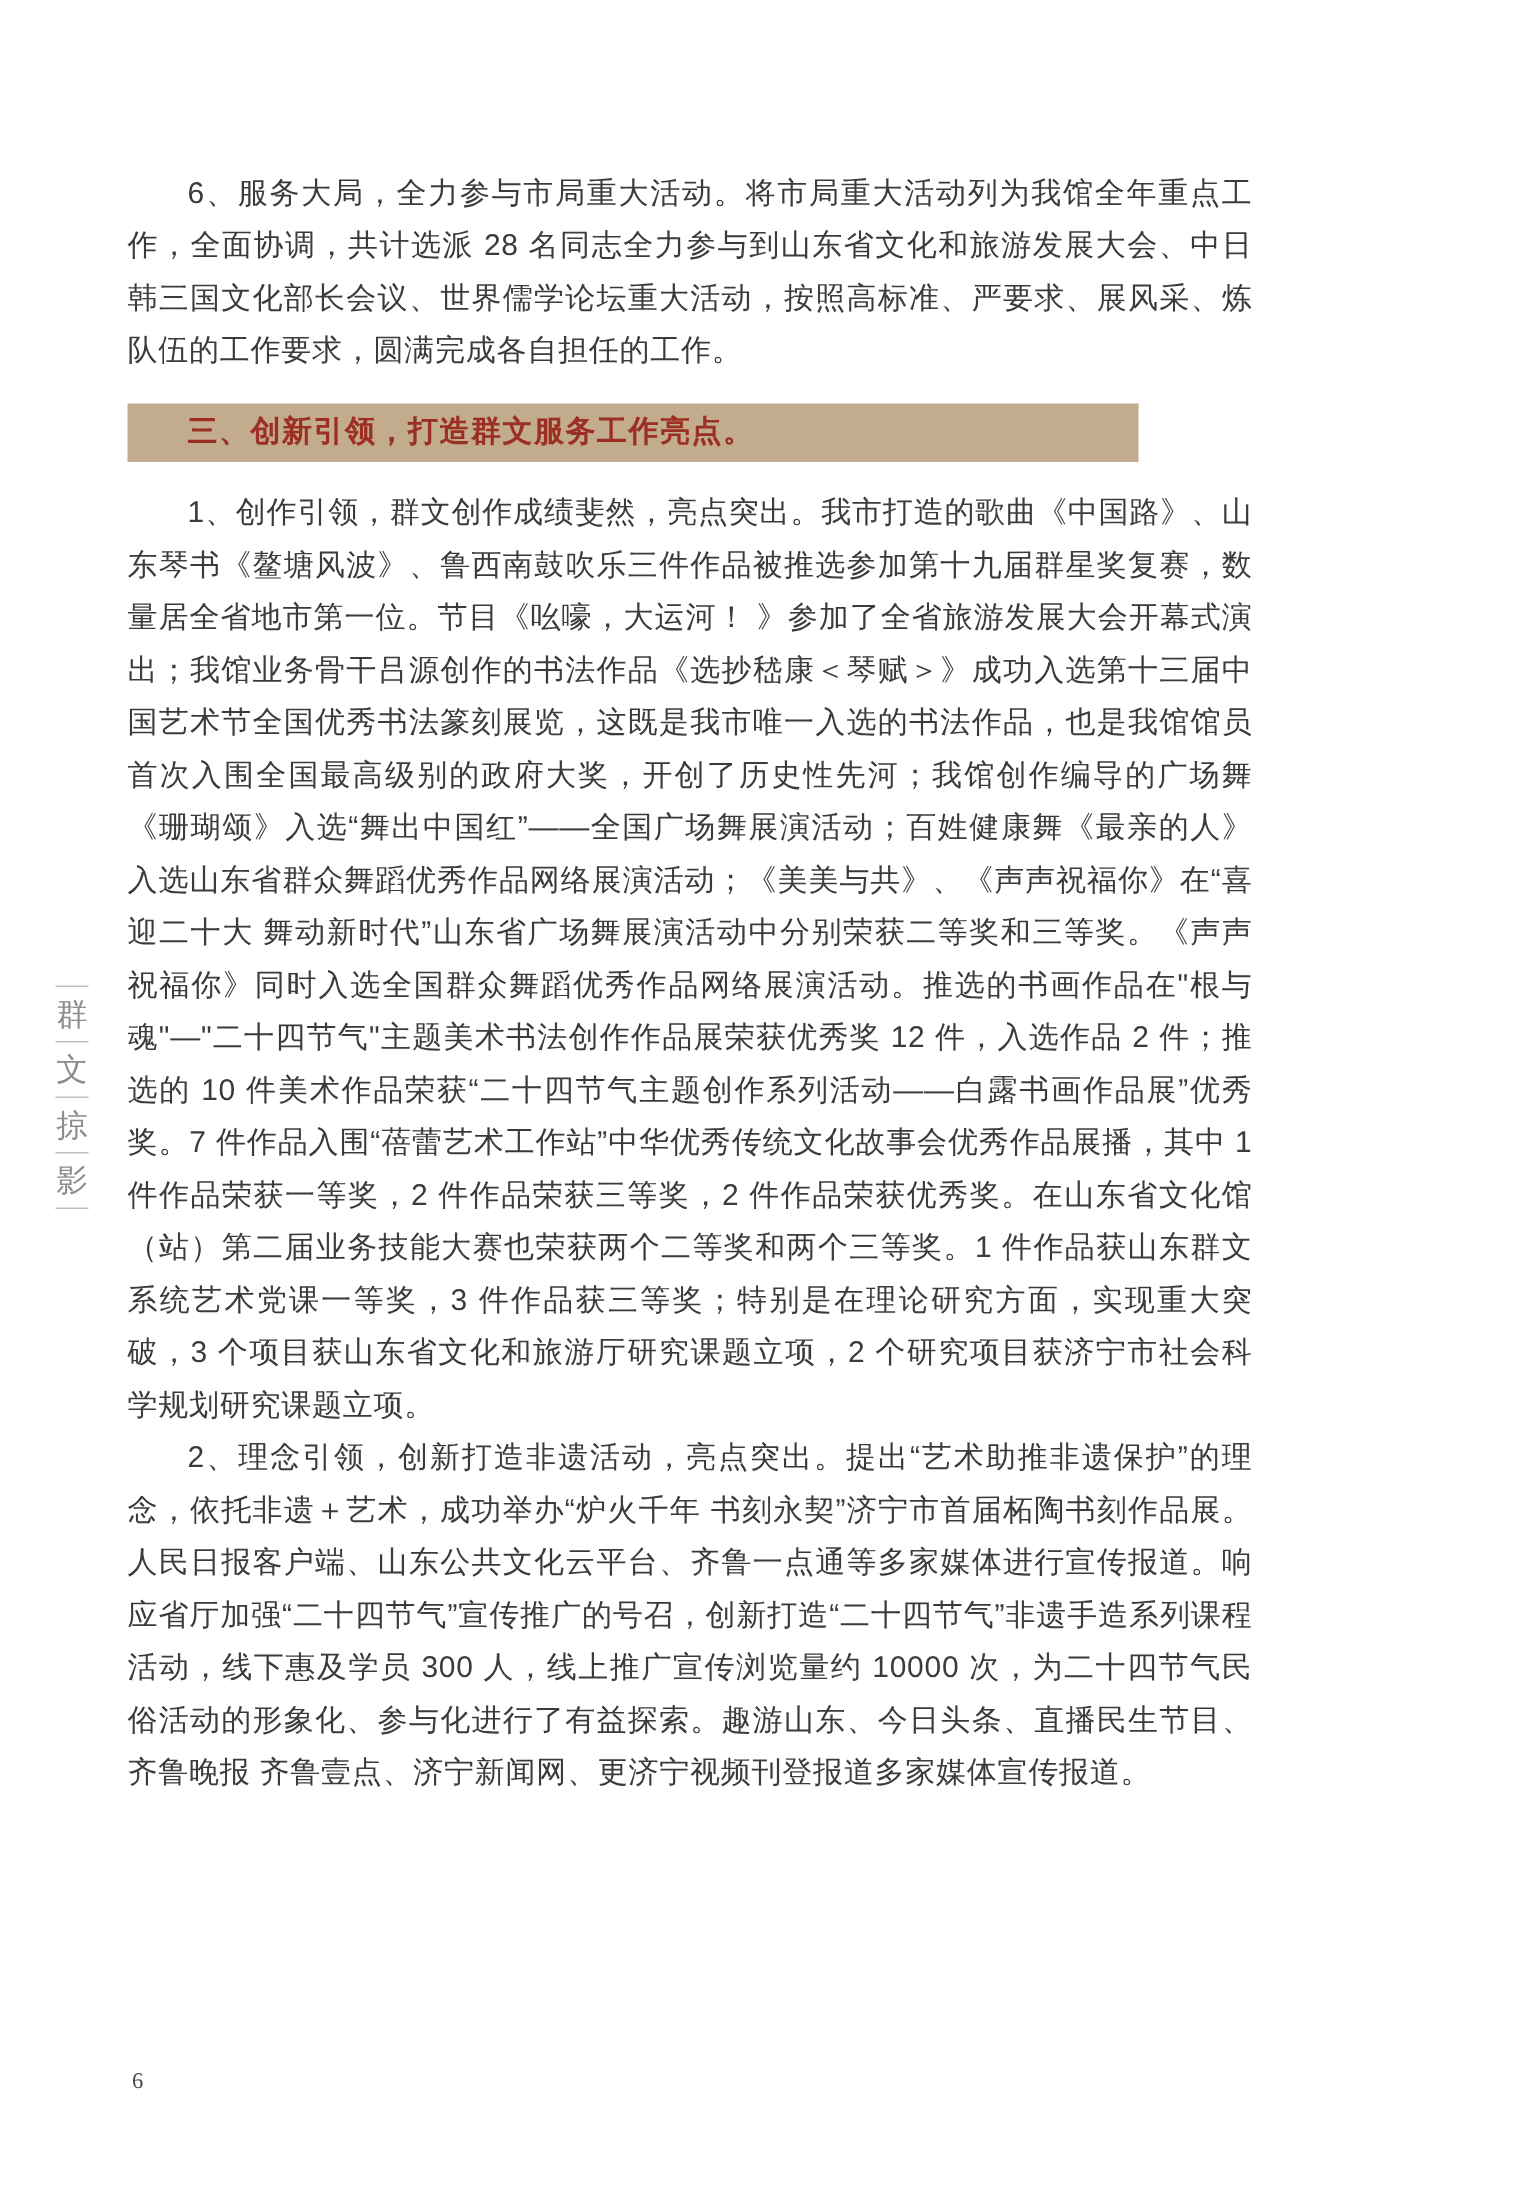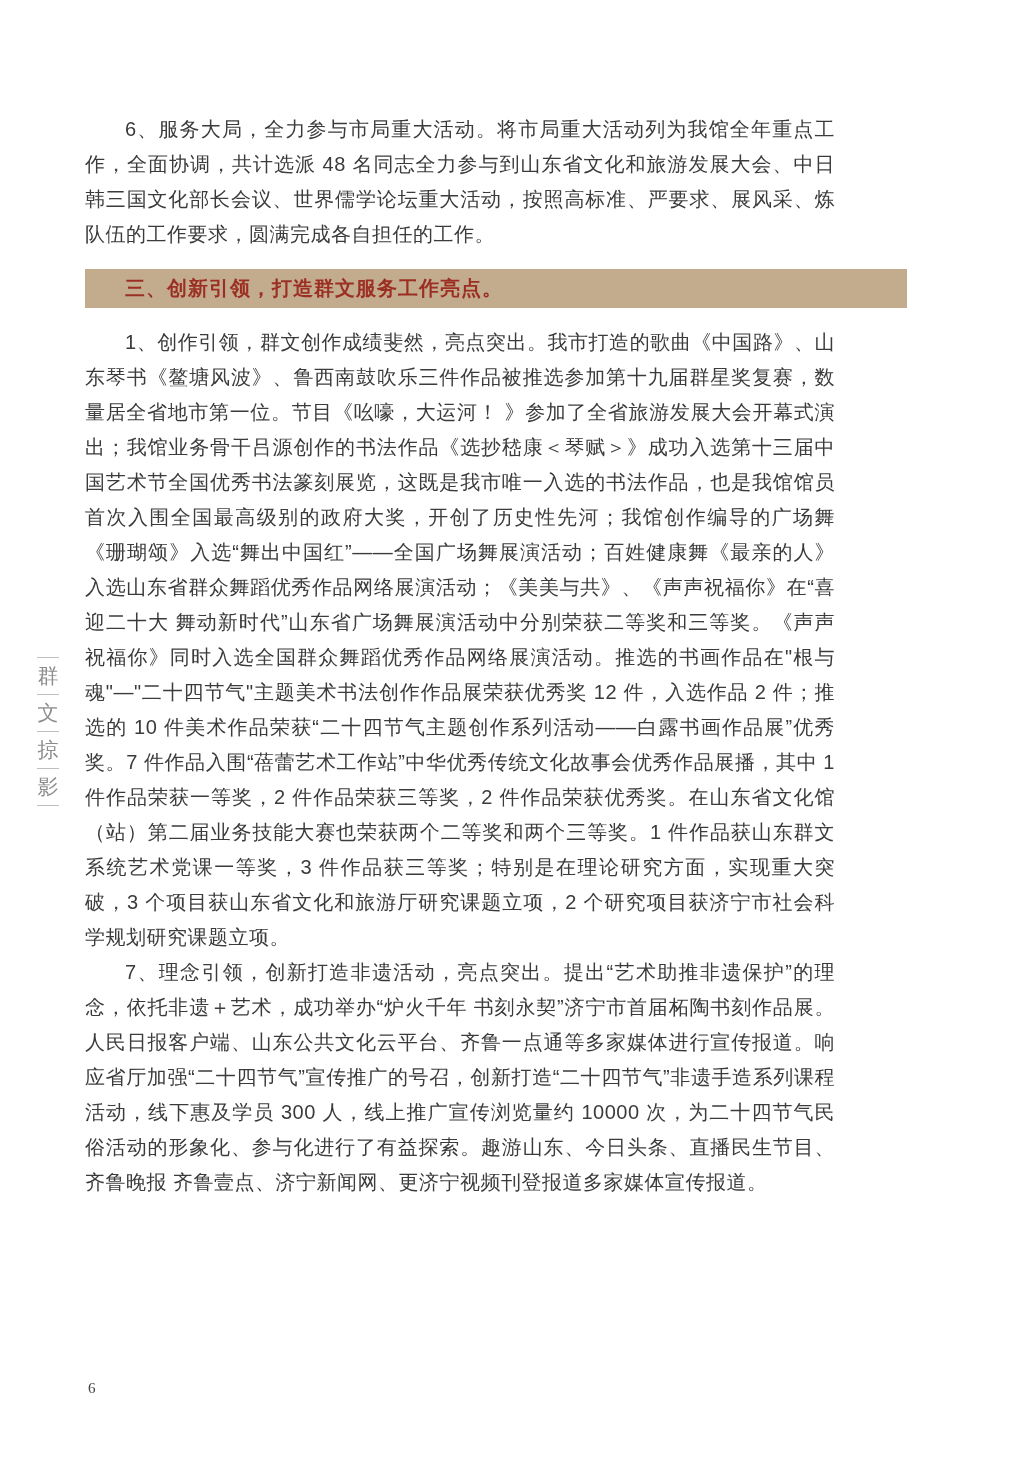--- a/index.html
+++ b/index.html
@@ -37,21 +37,21 @@
     margin: 17px 0 17px 0;
     height: 39px;
     line-height: 39px;
     background: #c3ac8e;
     color: #9c2f23;
     font-size: 20px;
     font-weight: bold;
     padding-left: 40px;
     letter-spacing: 1px;
     box-sizing: border-box;
-    width: 822px;
+    width: 674px;
   }
 
   
   .sidebar {
     position: absolute;
     left: 28px;
     top: 652px;
     width: 40px;
     text-align: center;
   }
@@ -90,21 +90,21 @@
     <div class="rule"></div>
     <div class="vchar">文</div>
     <div class="rule"></div>
     <div class="vchar">掠</div>
     <div class="rule"></div>
     <div class="vchar">影</div>
     <div class="rule"></div>
   </aside>
 
   <main class="content">
-    <p class="para">6、服务大局，全力参与市局重大活动。将市局重大活动列为我馆全年重点工作，全面协调，共计选派 48 名同志全力参与到山东省文化和旅游发展大会、中日韩三国文化部长会议、世界儒学论坛重大活动，按照高标准、严要求、展风采、炼队伍的工作要求，圆满完成各自担任的工作。</p>
+    <p class="para">6、服务大局，全力参与市局重大活动。将市局重大活动列为我馆全年重点工作，全面协调，共计选派 28 名同志全力参与到山东省文化和旅游发展大会、中日韩三国文化部长会议、世界儒学论坛重大活动，按照高标准、严要求、展风采、炼队伍的工作要求，圆满完成各自担任的工作。</p>
     <h2 class="section-bar">三、创新引领，打造群文服务工作亮点。</h2>
     <p class="para">1、创作引领，群文创作成绩斐然，亮点突出。我市打造的歌曲《中国路》、山东琴书《鳌塘风波》、鲁西南鼓吹乐三件作品被推选参加第十九届群星奖复赛，数量居全省地市第一位。节目《吆嚎，大运河！ 》参加了全省旅游发展大会开幕式演出；我馆业务骨干吕源创作的书法作品《选抄嵇康＜琴赋＞》成功入选第十三届中国艺术节全国优秀书法篆刻展览，这既是我市唯一入选的书法作品，也是我馆馆员首次入围全国最高级别的政府大奖，开创了历史性先河；我馆创作编导的广场舞《珊瑚颂》入选“舞出中国红”——全国广场舞展演活动；百姓健康舞《最亲的人》入选山东省群众舞蹈优秀作品网络展演活动；《美美与共》、《声声祝福你》在“喜迎二十大 舞动新时代”山东省广场舞展演活动中分别荣获二等奖和三等奖。《声声祝福你》同时入选全国群众舞蹈优秀作品网络展演活动。推选的书画作品在"根与魂"—"二十四节气"主题美术书法创作作品展荣获优秀奖 12 件，入选作品 2 件；推选的 10 件美术作品荣获“二十四节气主题创作系列活动——白露书画作品展”优秀奖。7 件作品入围“蓓蕾艺术工作站”中华优秀传统文化故事会优秀作品展播，其中 1 件作品荣获一等奖，2 件作品荣获三等奖，2 件作品荣获优秀奖。在山东省文化馆（站）第二届业务技能大赛也荣获两个二等奖和两个三等奖。1 件作品获山东群文系统艺术党课一等奖，3 件作品获三等奖；特别是在理论研究方面，实现重大突破，3 个项目获山东省文化和旅游厅研究课题立项，2 个研究项目获济宁市社会科学规划研究课题立项。</p>
-    <p class="para">7、理念引领，创新打造非遗活动，亮点突出。提出“艺术助推非遗保护”的理念，依托非遗＋艺术，成功举办“炉火千年 书刻永契”济宁市首届柘陶书刻作品展。人民日报客户端、山东公共文化云平台、齐鲁一点通等多家媒体进行宣传报道。响应省厅加强“二十四节气”宣传推广的号召，创新打造“二十四节气”非遗手造系列课程活动，线下惠及学员 300 人，线上推广宣传浏览量约 10000 次，为二十四节气民俗活动的形象化、参与化进行了有益探索。趣游山东、今日头条、直播民生节目、齐鲁晚报 齐鲁壹点、济宁新闻网、更济宁视频刊登报道多家媒体宣传报道。</p>
+    <p class="para">2、理念引领，创新打造非遗活动，亮点突出。提出“艺术助推非遗保护”的理念，依托非遗＋艺术，成功举办“炉火千年 书刻永契”济宁市首届柘陶书刻作品展。人民日报客户端、山东公共文化云平台、齐鲁一点通等多家媒体进行宣传报道。响应省厅加强“二十四节气”宣传推广的号召，创新打造“二十四节气”非遗手造系列课程活动，线下惠及学员 300 人，线上推广宣传浏览量约 10000 次，为二十四节气民俗活动的形象化、参与化进行了有益探索。趣游山东、今日头条、直播民生节目、齐鲁晚报 齐鲁壹点、济宁新闻网、更济宁视频刊登报道多家媒体宣传报道。</p>
   </main>
 
   <span class="page-num">6</span>
 
 </div>
 
 </body></html>

